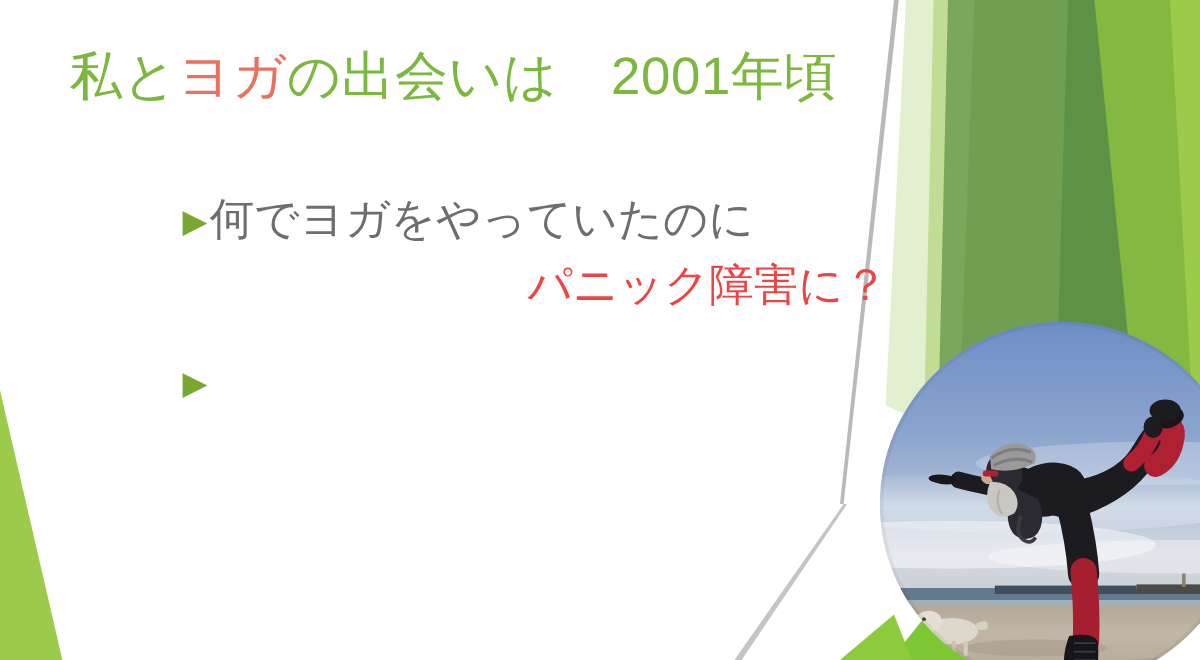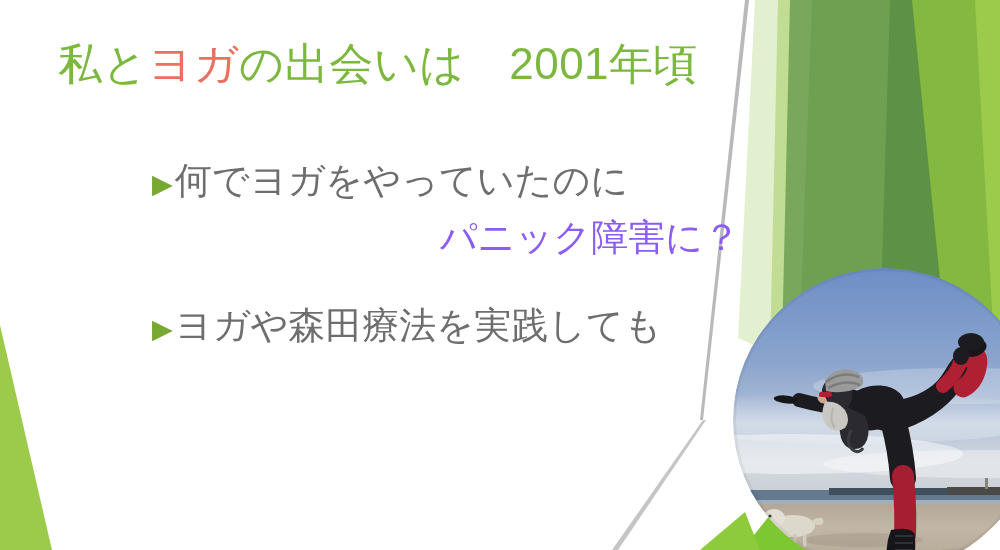--- a/index.html
+++ b/index.html
@@ -62,24 +62,24 @@
     white-space: nowrap;
   }
   .bullet-marker {
     flex: 0 0 auto;
     color: #76a832;
     font-size: 27px;
     line-height: 1;
     margin-right: 2px;
     transform: translateY(1px);
   }
-  .bullet-text { flex: 0 0 auto; font-family: Liberation Mono, monospace; }
+  .bullet-text { flex: 0 0 auto; }
 
   .bullet-line-2 {
-    color: #8b5cf6;
+    color: #ef4444;
     font-size: 37px;
     line-height: 1.26;
     white-space: nowrap;
     text-align: right;
     padding-right: 32px;
     margin-top: 8px;
   }
 
   
   #photo-circle {
@@ -127,21 +127,20 @@
       <div class="bullet-line-1">
         <span class="bullet-marker">▶</span>
         <span class="bullet-text">何でヨガをやっていたのに</span>
       </div>
       <div class="bullet-line-2">パニック障害に？</div>
     </div>
 
     <div class="bullet-block">
       <div class="bullet-line-1">
         <span class="bullet-marker">▶</span>
-        <span class="bullet-text">ヨガや森田療法を実践しても</span>
       </div>
     </div>
 
   </div>
 
   <div id="photo-circle">
     <svg width="304" height="304" viewBox="0 0 304 304" xmlns="http://www.w3.org/2000/svg">
       <defs>
         <linearGradient id="skyGrad" x1="0" y1="0" x2="0" y2="1">
           <stop offset="0%" stop-color="#6d8ec6"></stop>

